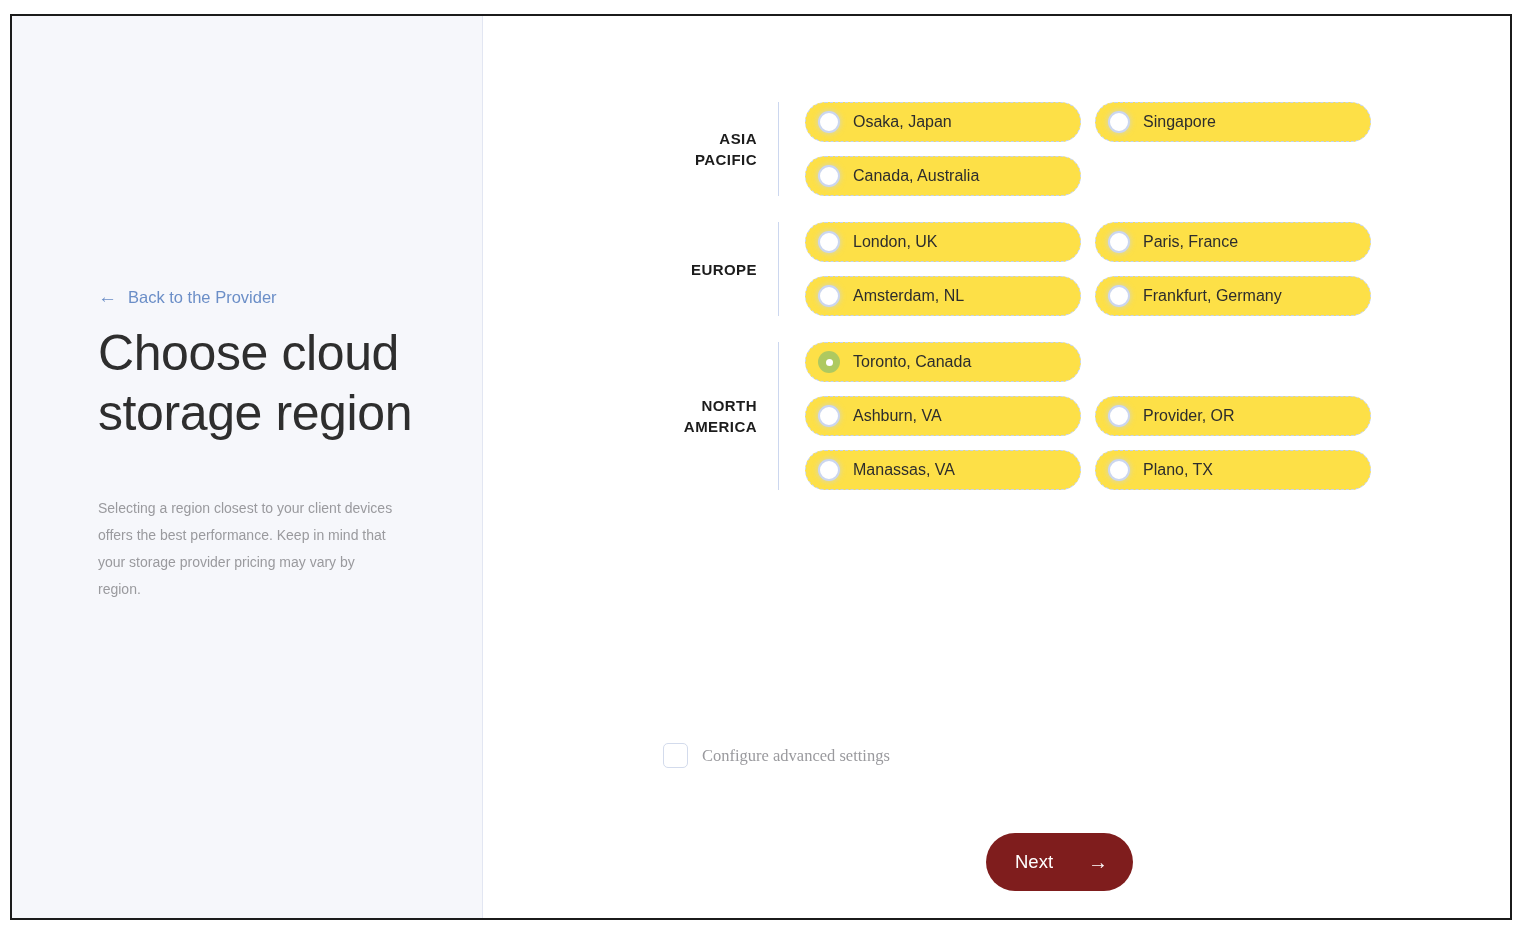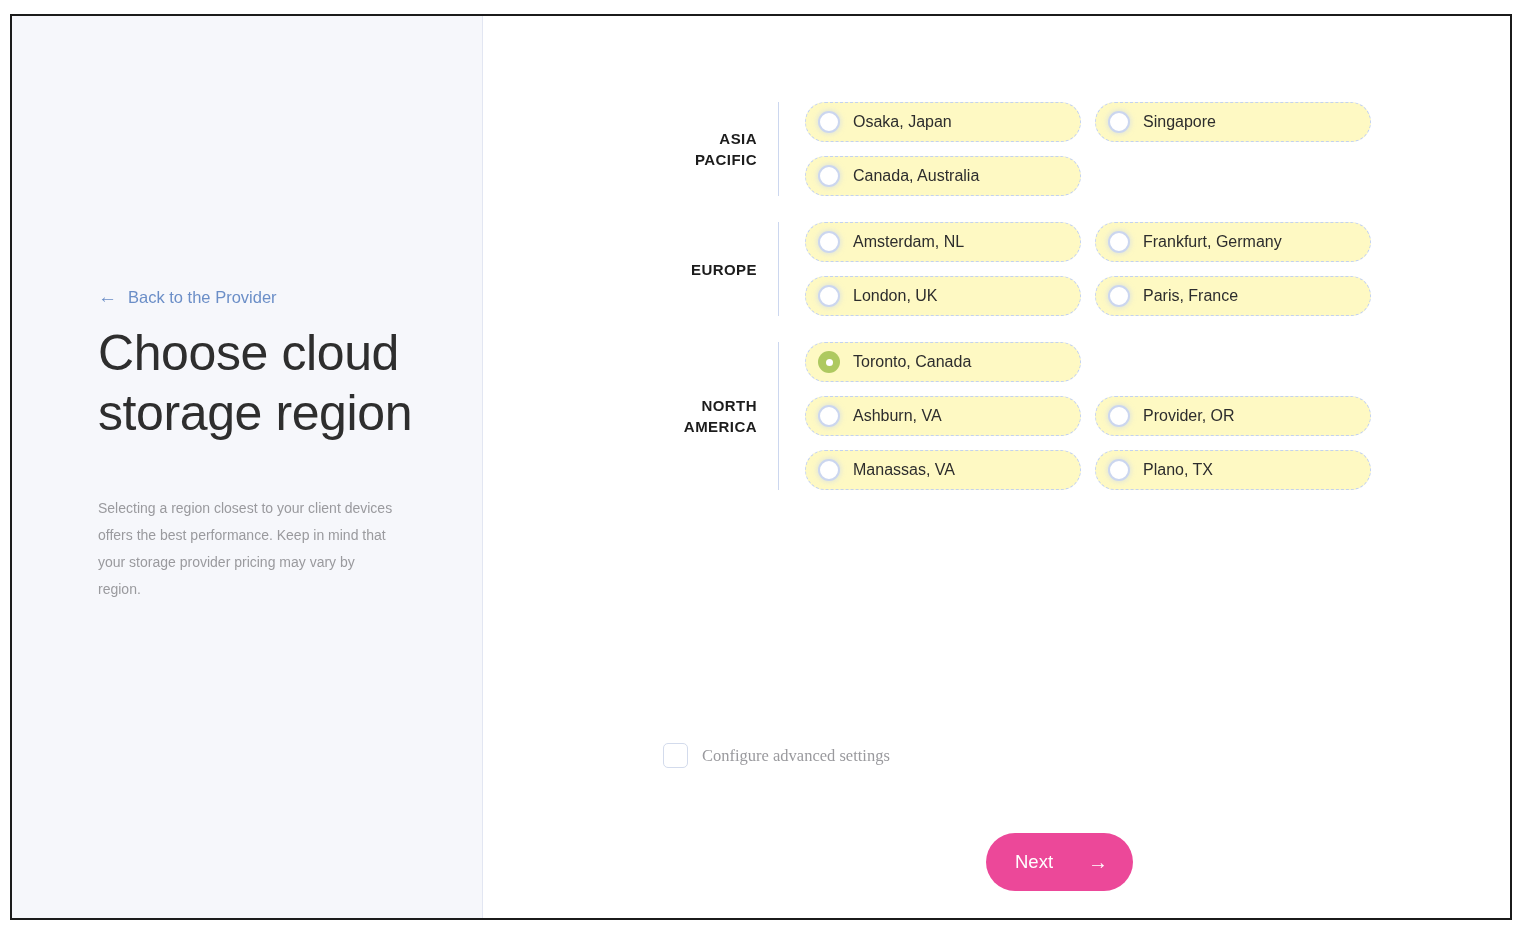--- a/index.html
+++ b/index.html
@@ -134,21 +134,21 @@
   }
   .option-row:last-child { margin-bottom: 0; }
 
   .option-pill {
     flex: 0 0 276px;
     width: 276px;
     height: 40px;
     box-sizing: border-box;
     border: 1px dashed #c3d2ef;
     border-radius: 20px;
-    background: #fef9c3;
+    background: #fde047;
     display: flex;
     align-items: center;
     padding-left: 12px;
     gap: 13px;
     cursor: pointer;
   }
 
   .radio {
     width: 22px;
     height: 22px;
@@ -206,21 +206,21 @@
     color: #9a9a9e;
     font-family: Liberation Serif, serif;
   }
 
   #next-button {
     position: absolute;
     left: 503px;
     top: 817px;
     width: 147px;
     height: 58px;
-    background: #ec4899;
+    background: #7f1d1d;
     border: none;
     border-radius: 29px;
     color: #ffffff;
     display: flex;
     align-items: center;
     justify-content: space-between;
     padding: 0 25px 0 29px;
     box-sizing: border-box;
     cursor: pointer;
     font-family: "Liberation Sans", sans-serif;
@@ -282,35 +282,35 @@
             </div>
           </div>
         </div>
         <div class="region-group">
           <div class="region-label">EUROPE</div>
           <div class="region-divider"></div>
           <div class="region-options">
             <div class="option-row">
               <div class="option-pill">
                 <span class="radio"></span>
+                <span class="option-label">London, UK</span>
+              </div>
+              <div class="option-pill">
+                <span class="radio"></span>
+                <span class="option-label">Paris, France</span>
+              </div>
+            </div>
+            <div class="option-row">
+              <div class="option-pill">
+                <span class="radio"></span>
                 <span class="option-label">Amsterdam, NL</span>
               </div>
               <div class="option-pill">
                 <span class="radio"></span>
                 <span class="option-label">Frankfurt, Germany</span>
-              </div>
-            </div>
-            <div class="option-row">
-              <div class="option-pill">
-                <span class="radio"></span>
-                <span class="option-label">London, UK</span>
-              </div>
-              <div class="option-pill">
-                <span class="radio"></span>
-                <span class="option-label">Paris, France</span>
               </div>
             </div>
           </div>
         </div>
         <div class="region-group">
           <div class="region-label">NORTH
 AMERICA</div>
           <div class="region-divider"></div>
           <div class="region-options">
             <div class="option-row">

